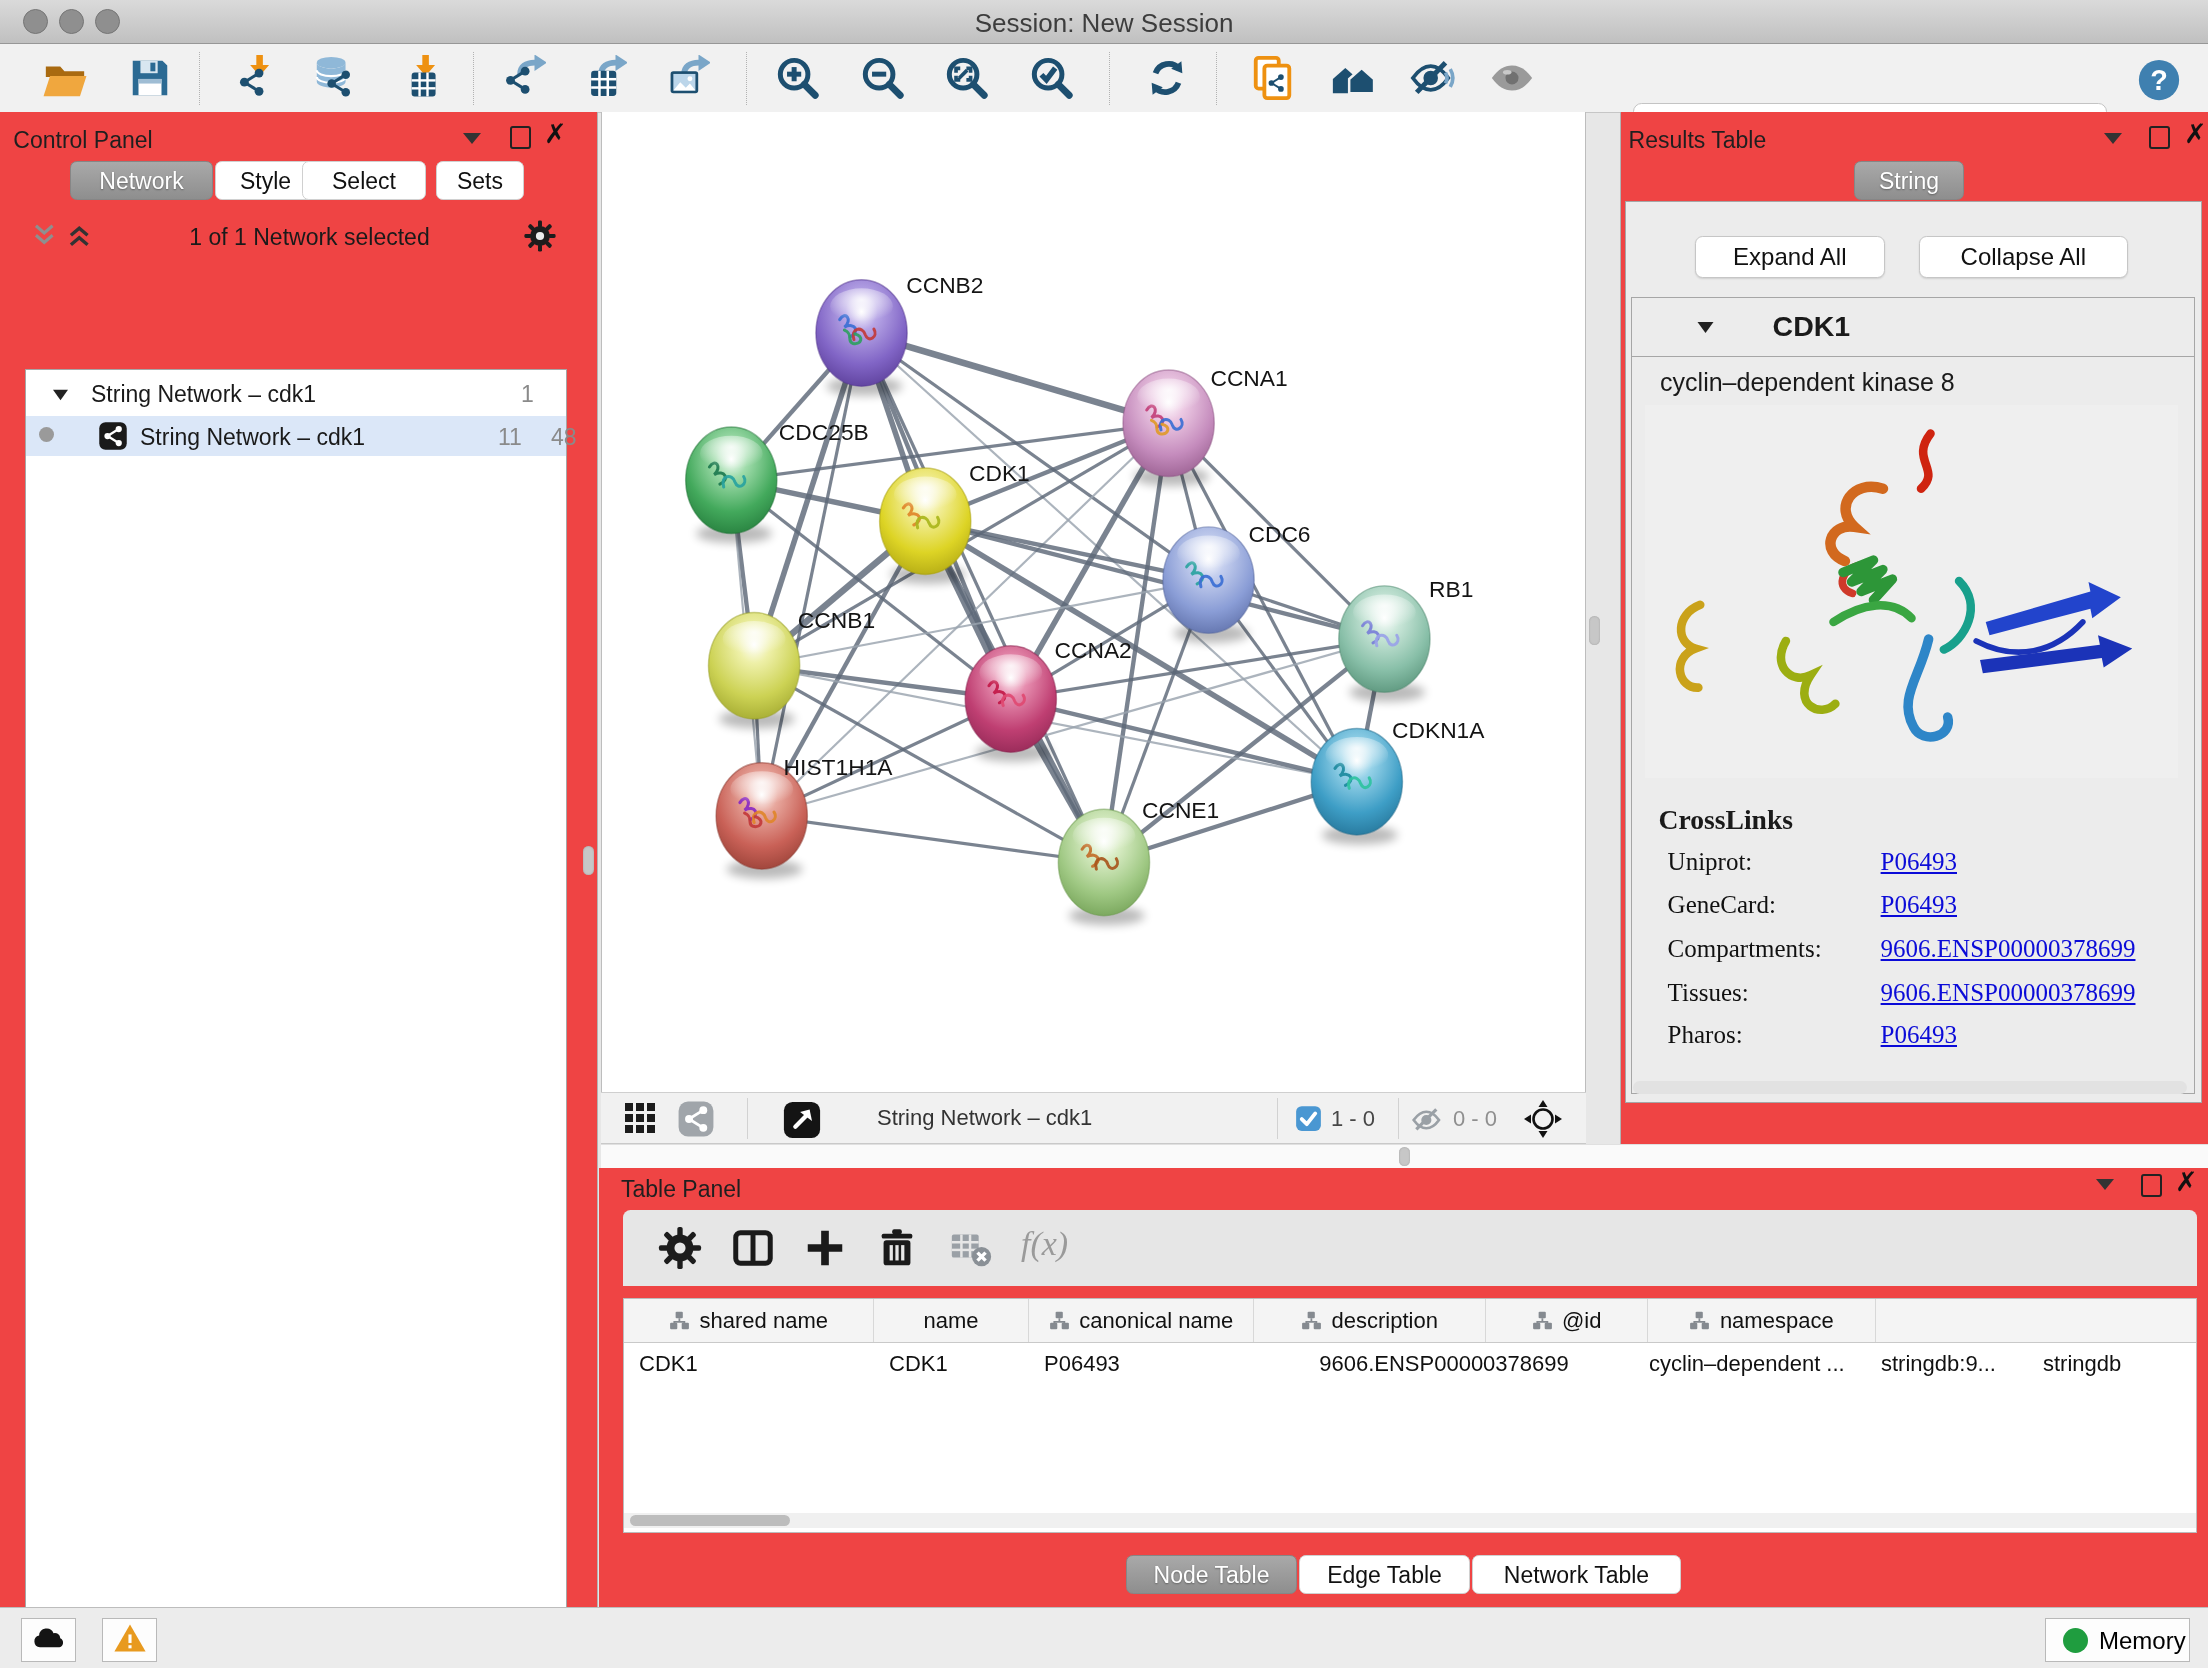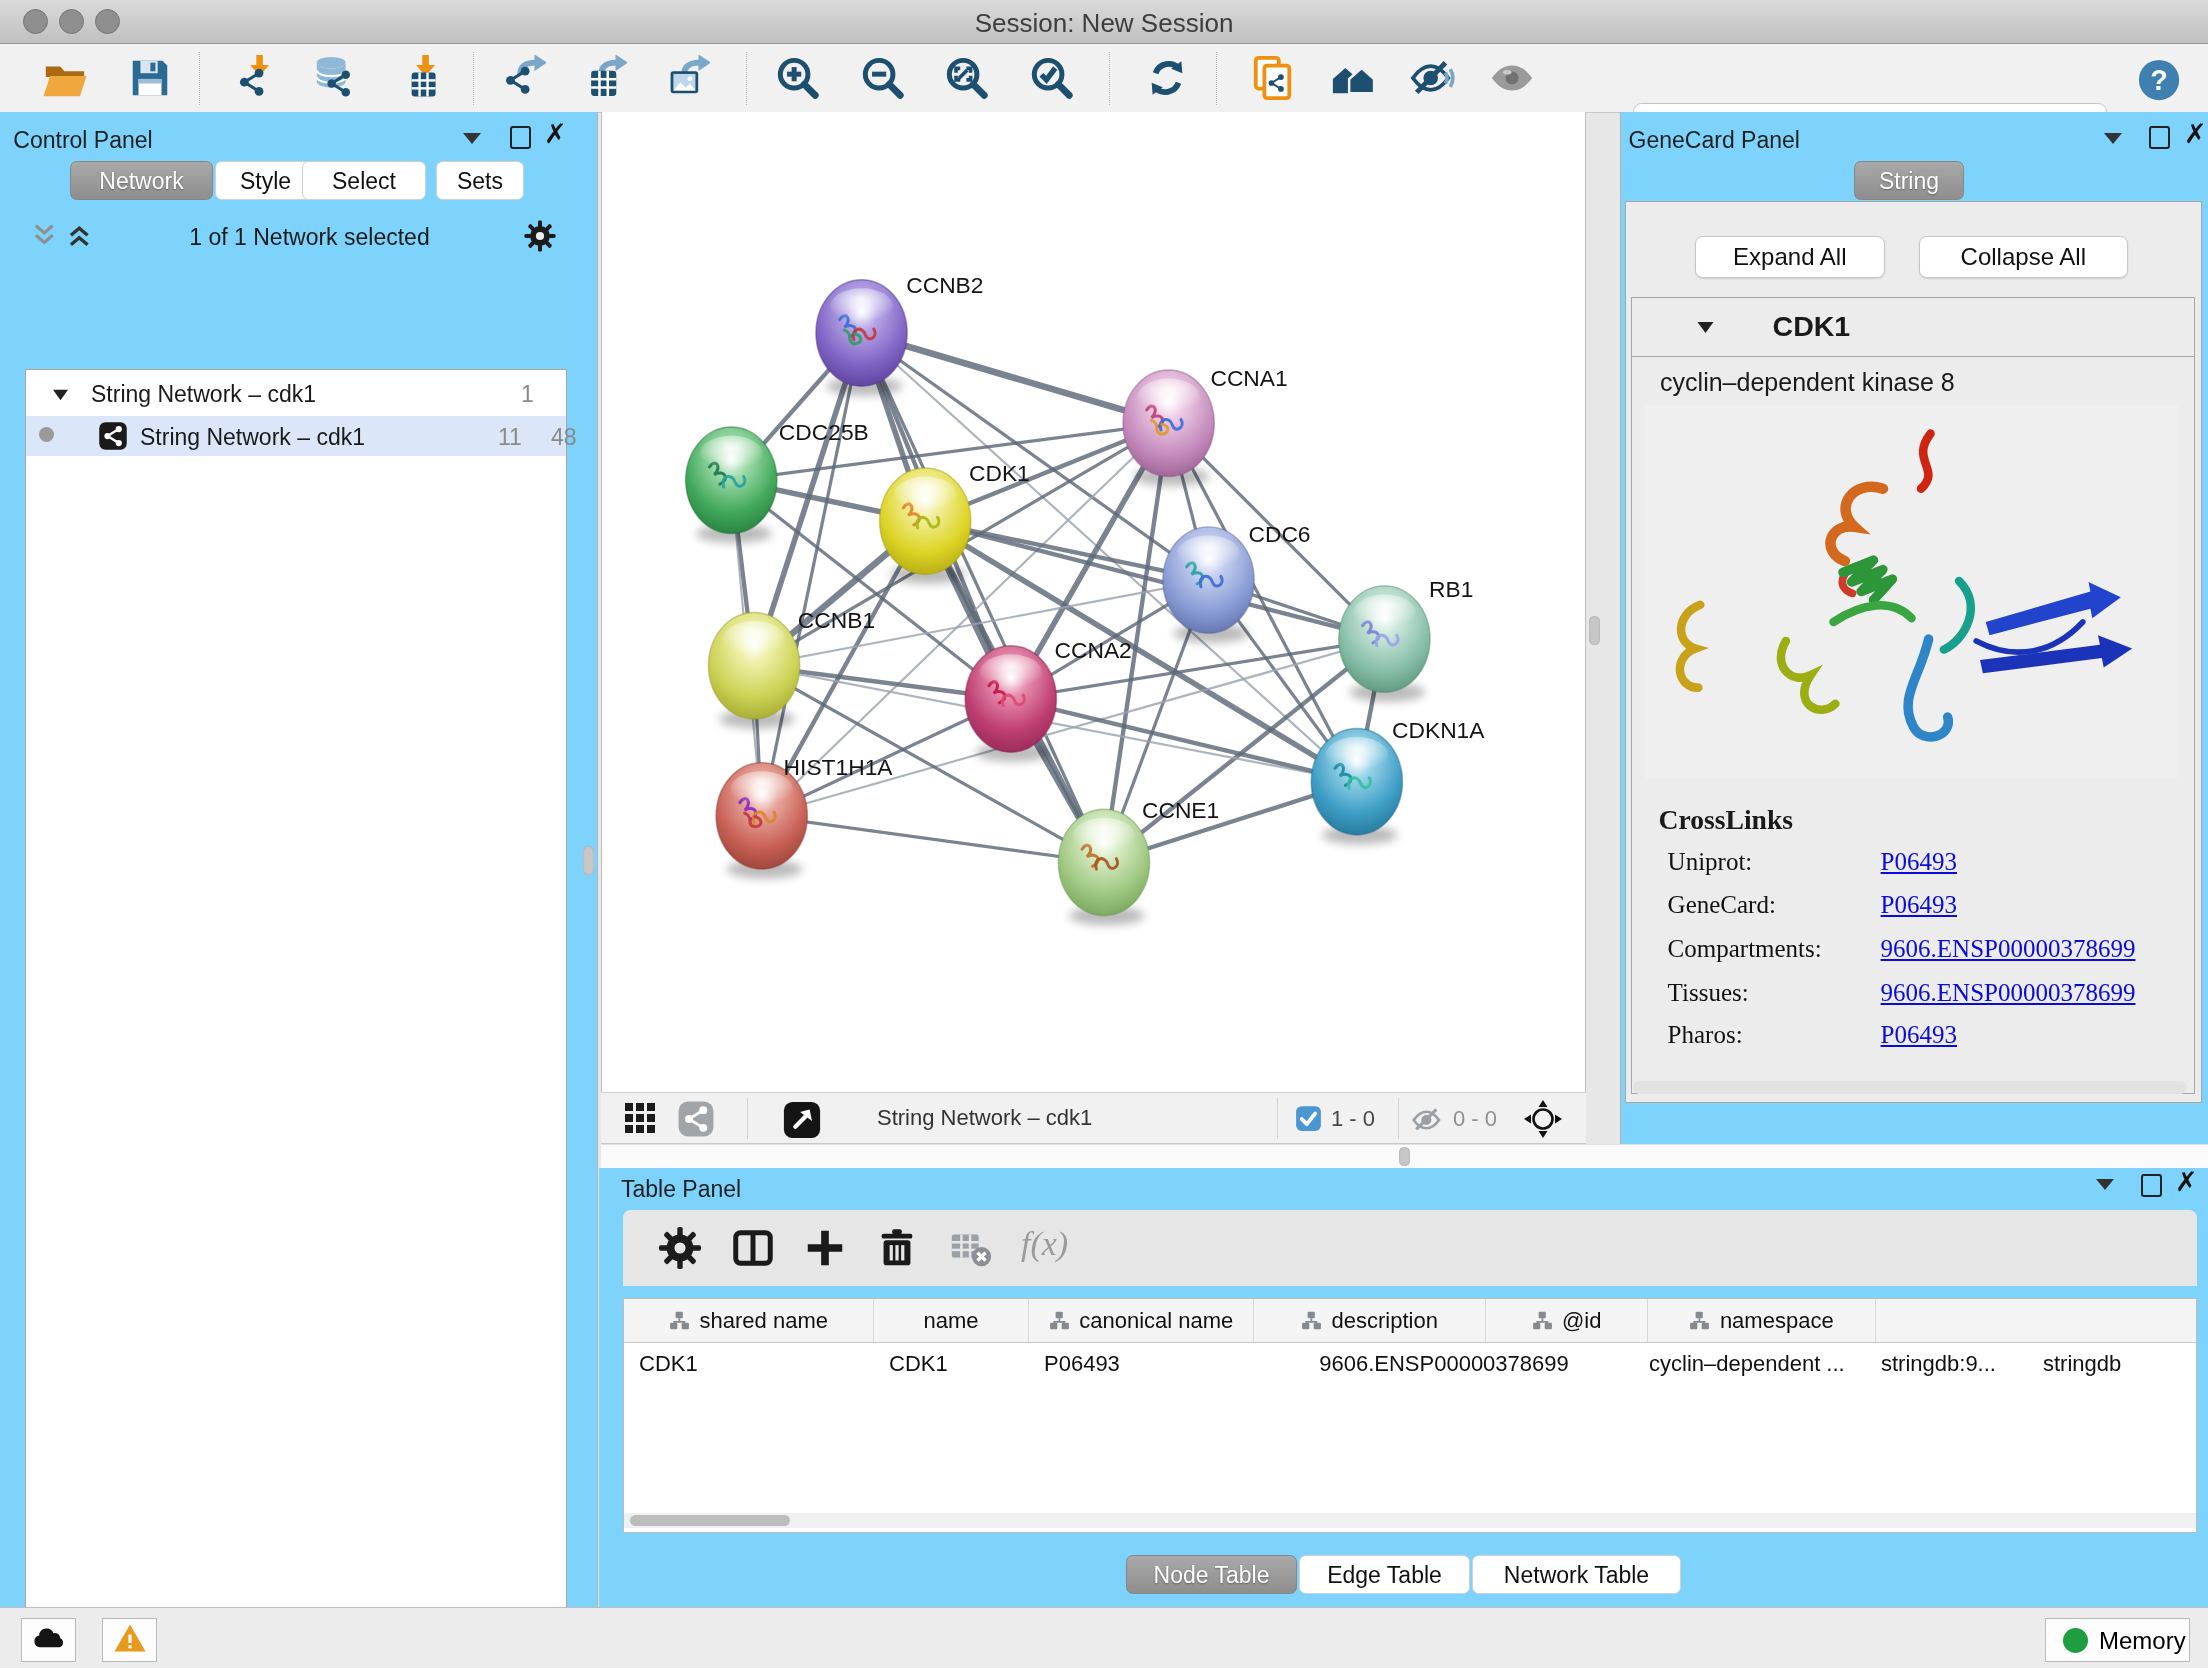--- a/index.html
+++ b/index.html
@@ -11,21 +11,21 @@
   .wtitle{position:absolute;left:0;right:0;top:7.6px;text-align:center;font-size:26px;color:#3d3d3d;font-weight:500;}
   
   .toolbar{position:absolute;left:0;top:44px;width:2208px;height:68px;background:#f1f1f1;border-bottom:1px solid #c6c6c6;}
   .tbtn{position:absolute;top:11.4px;width:46px;height:46px;border:none;background:transparent;padding:0;cursor:pointer;}
   .tbtn svg{width:46px;height:46px;display:block;}
   .tsep{position:absolute;top:7.6px;height:53px;border-left:1.9px dotted #b2b2b2;width:0;}
   .searchbox{position:absolute;left:1633px;top:59px;width:472px;height:44px;background:#fff;border:1px solid #c4c4c4;border-radius:8.6px;}
   .searchbox svg{position:absolute;left:11.4px;top:8.6px;width:27px;height:27px;}
   .searchbox input{position:absolute;left:46px;top:3.8px;width:409px;height:32px;border:none;outline:none;font-size:23px;font-family:"Liberation Sans",sans-serif;background:transparent;}
   
-  .panel{position:absolute;background:#7dd3fc;}
+  .panel{position:absolute;background:#ef4444;}
   .ptitle{font-size:23px;color:#1f1f1f;}
   .pctl{position:absolute;border:none;background:transparent;padding:0;cursor:pointer;}
   .caret{width:0;height:0;border-left:9.5px solid transparent;border-right:9.5px solid transparent;border-top:11.4px solid #333;}
   .floatbox{width:17px;height:19px;border:2.4px solid #222;border-radius:2.9px;background:transparent;}
   .closex{font-size:27px;font-weight:800;color:#111;line-height:19px;font-family:"DejaVu Sans",sans-serif;}
   .tab{position:absolute;height:39px;border:1px solid #d0d0d0;background:#fff;border-radius:6.7px;font-size:23px;color:#111;text-align:center;line-height:39px;box-sizing:border-box;cursor:pointer;}
   .tab.active{background:linear-gradient(#a9a9a9,#8e8e8e);border-color:#868686;color:#fff;text-shadow:0 1px 1.9px rgba(0,0,0,.35);}
   
   .cpanel{left:0;top:112px;width:597px;height:1495px;border-right:1px solid #b3b3b3;}
   .listbox{position:absolute;left:25px;top:257px;width:542px;height:1314px;background:#fff;border:1.4px solid #a6a6a6;box-sizing:border-box;}
@@ -679,21 +679,21 @@
             <polygon points="2,21 9,16.5 9,25.5"></polygon>
             <polygon points="40,21 33,16.5 33,25.5"></polygon>
           </g>
         </svg>
     </button>
   </div>
   <div class="strip"></div>
   <div class="pill" style="left:1399px;top:1147px;width:11.4px;height:19px"></div>
 
   <div class="panel rpanel">
-    <div class="ptitle abs" style="left:7.6px;top:15px">GeneCard Panel</div>
+    <div class="ptitle abs" style="left:7.6px;top:15px">Results Table</div>
     <button class="pctl" style="left:483px;top:21px">
         <div class="caret"></div>
       </button>
     <button class="pctl" style="left:528px;top:14.3px">
         <div class="floatbox"></div>
       </button>
     <button class="pctl closex" style="left:563px;top:12.4px">✗</button>
     <div class="tab active" style="left:233px;top:49px;width:110px">String</div>
 
     <div class="rbox">

